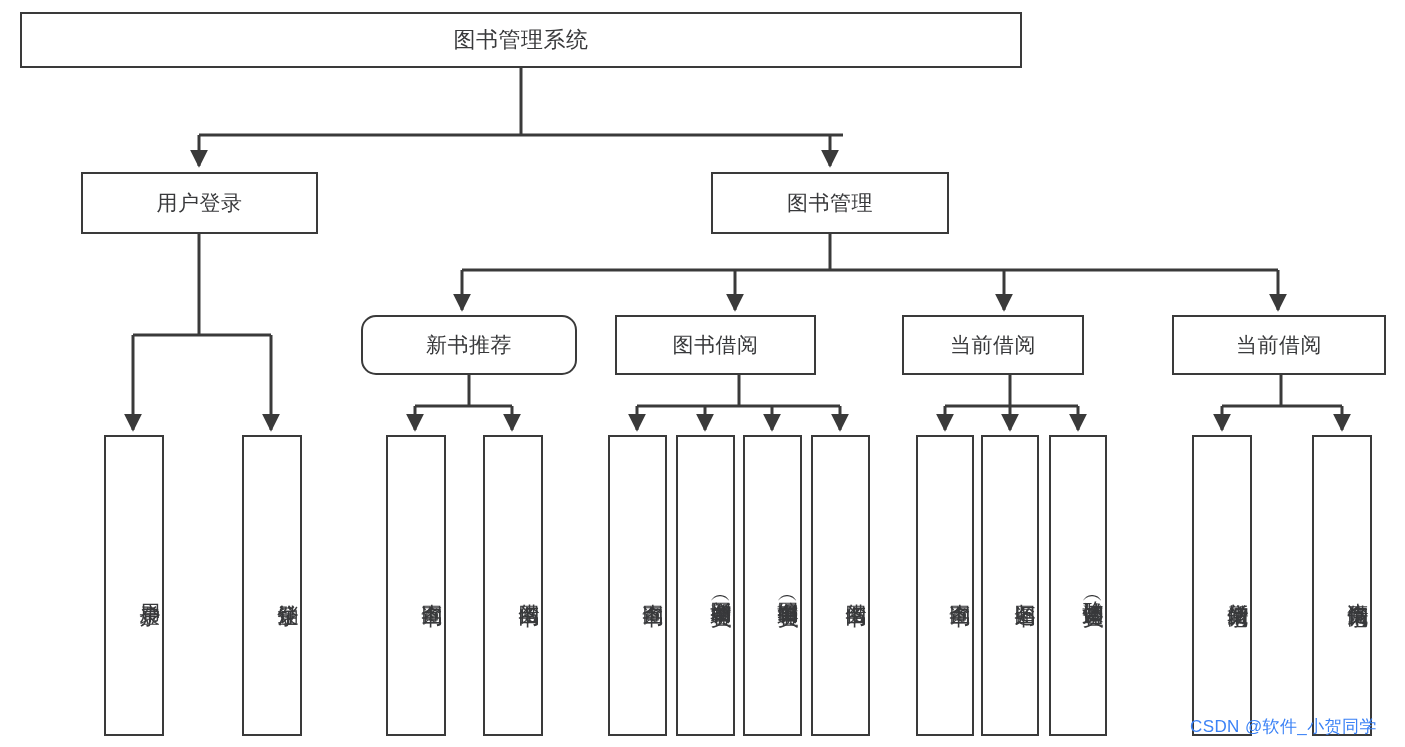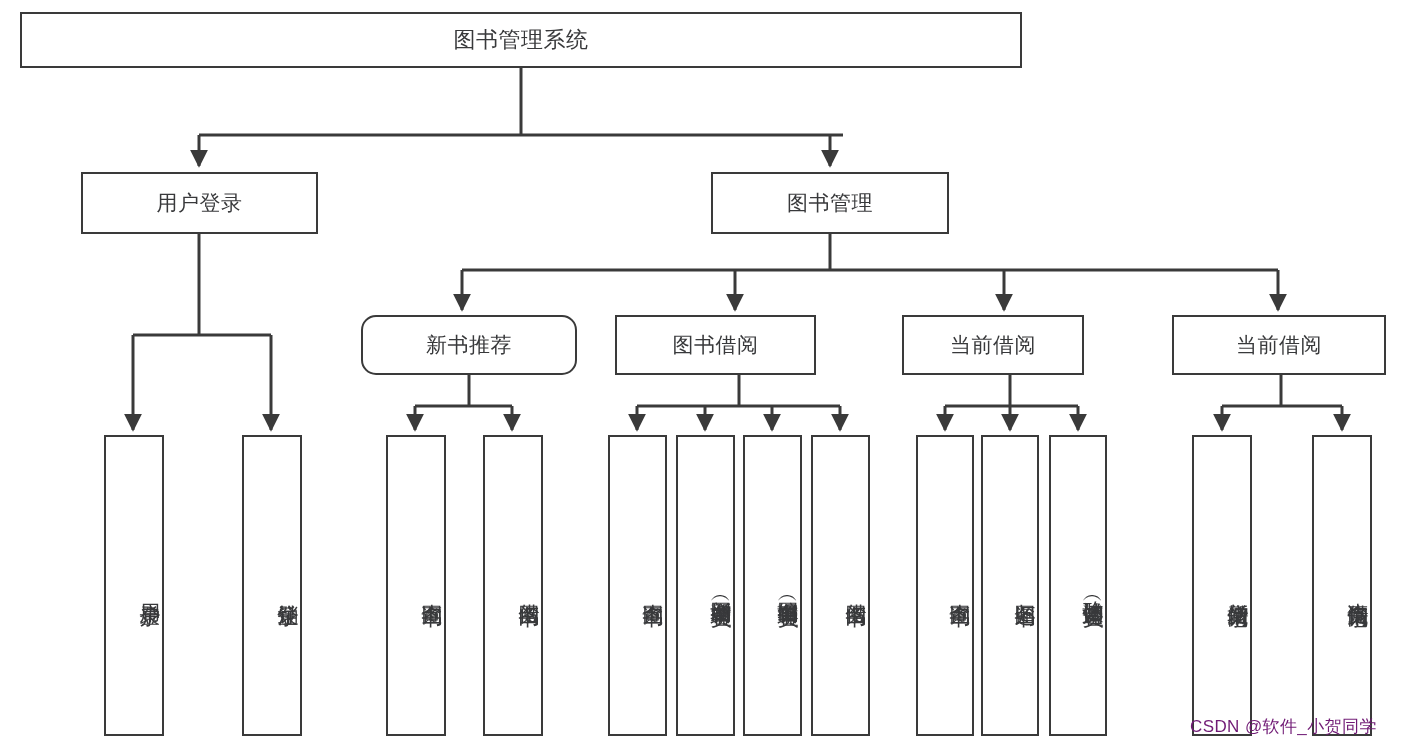--- a/index.html
+++ b/index.html
@@ -57,21 +57,21 @@
     writing-mode: vertical-rl;
     text-orientation: upright;
     display: block;
     white-space: nowrap;
   }
   #watermark {
     position: absolute;
     left: 1190px;
     top: 715px;
     font-size: 17px;
-    color: #701a75;
+    color: #3b82f6;
     white-space: nowrap;
     letter-spacing: 0.4px;
   }
 </style>
 </head>
 <body>
 
 <div id="canvas">
 
   <svg id="wires" viewBox="0 0 1405 747">

